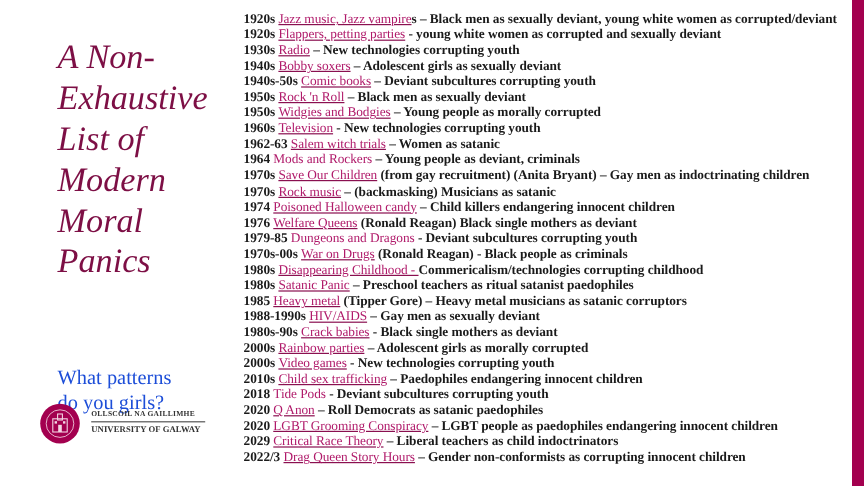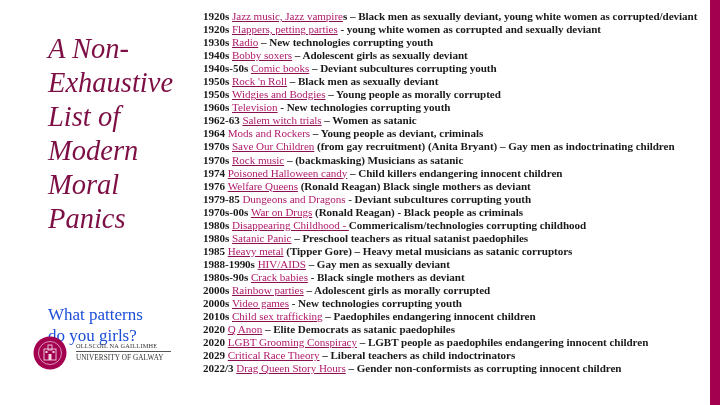--- a/index.html
+++ b/index.html
@@ -28,21 +28,21 @@
   }
   .question span { display: block; }
   .logo {
     position: absolute; left: 33px; top: 336px; height: 36px; width: 150px;
   }
   .crest {
     position: absolute; left: 0; top: 0; width: 34px; height: 34px;
   }
   .logo-text {
     position: absolute; left: 43px; top: 6px; width: 95px;
-    font-family: "Liberation Serif", serif; color: #333;
+    font-family: "Liberation Serif", serif; color: #333; font-weight: bold;
   }
   .logo-line1 { font-size: 6.3px; letter-spacing: 0.2px; white-space: nowrap; }
   .logo-rule { height: 1px; background: #555; margin: 2px 0 2px 0; }
   .logo-line2 { font-size: 7.2px; letter-spacing: 0.1px; white-space: nowrap; }
 
   .panic-list {
     position: absolute; left: 203px; top: 10px; width: 505px;
     margin: 0; padding: 0; list-style: none;
     font-family: "Liberation Serif", serif;
     font-size: 11.1px; line-height: 13.05px;
@@ -112,17 +112,18 @@
     <li class="panic-item"><span class="year">1979-85</span> <span class="topic plain">Dungeons and Dragons</span><span class="desc"> - Deviant subcultures corrupting youth</span></li>
     <li class="panic-item"><span class="year">1970s-00s</span> <span class="topic">War on Drugs</span><span class="desc"> (Ronald Reagan) - Black people as criminals</span></li>
     <li class="panic-item"><span class="year">1980s</span> <span class="topic">Disappearing Childhood - </span><span class="desc">Commericalism/technologies corrupting childhood</span></li>
     <li class="panic-item"><span class="year">1980s</span> <span class="topic">Satanic Panic</span><span class="desc"> – Preschool teachers as ritual satanist paedophiles</span></li>
     <li class="panic-item"><span class="year">1985</span> <span class="topic">Heavy metal</span><span class="desc"> (Tipper Gore) – Heavy metal musicians as satanic corruptors</span></li>
     <li class="panic-item"><span class="year">1988-1990s</span> <span class="topic">HIV/AIDS</span><span class="desc"> – Gay men as sexually deviant</span></li>
     <li class="panic-item"><span class="year">1980s-90s</span> <span class="topic">Crack babies</span><span class="desc"> - Black single mothers as deviant</span></li>
     <li class="panic-item"><span class="year">2000s</span> <span class="topic">Rainbow parties</span><span class="desc"> – Adolescent girls as morally corrupted</span></li>
     <li class="panic-item"><span class="year">2000s</span> <span class="topic">Video games</span><span class="desc"> - New technologies corrupting youth</span></li>
     <li class="panic-item"><span class="year">2010s</span> <span class="topic">Child sex trafficking</span><span class="desc"> – Paedophiles endangering innocent children</span></li>
-    <li class="panic-item"><span class="year">2020</span> <span class="topic">Q Anon</span><span class="desc"> – Elite Democrats as satanic paedophiles</span></li>
+    <li class="panic-item"><span class="year">2018</span> <span class="topic plain">Tide Pods</span><span class="desc"> - Deviant subcultures corrupting youth</span></li>
+    <li class="panic-item"><span class="year">2020</span> <span class="topic">Q Anon</span><span class="desc"> – Roll Democrats as satanic paedophiles</span></li>
     <li class="panic-item"><span class="year">2020 </span> <span class="topic">LGBT Grooming Conspiracy</span><span class="desc"> – LGBT people as paedophiles endangering innocent children</span></li>
     <li class="panic-item"><span class="year">2029</span> <span class="topic">Critical Race Theory</span><span class="desc"> – Liberal teachers as child indoctrinators</span></li>
     <li class="panic-item"><span class="year">2022/3</span> <span class="topic">Drag Queen Story Hours</span><span class="desc"> – Gender non-conformists as corrupting innocent children</span></li>
   </ul>
 
 </body></html>

